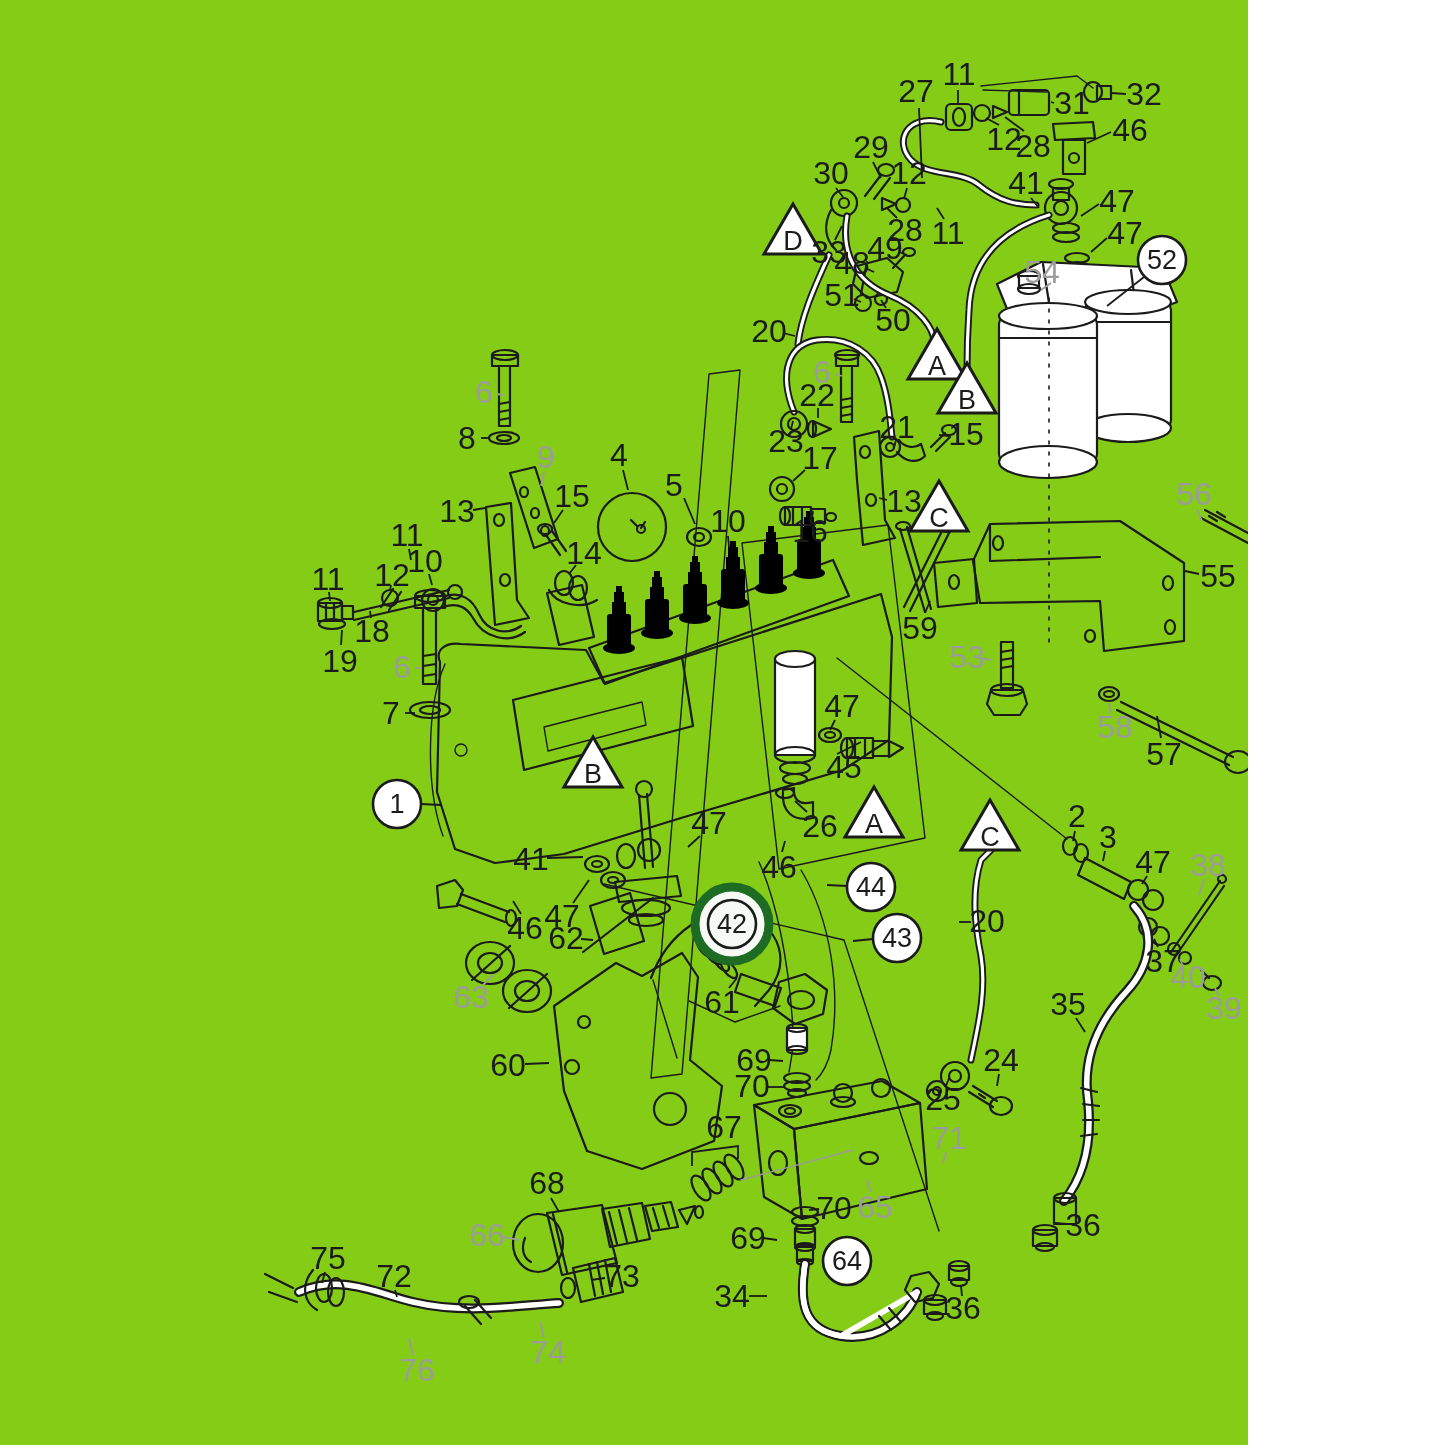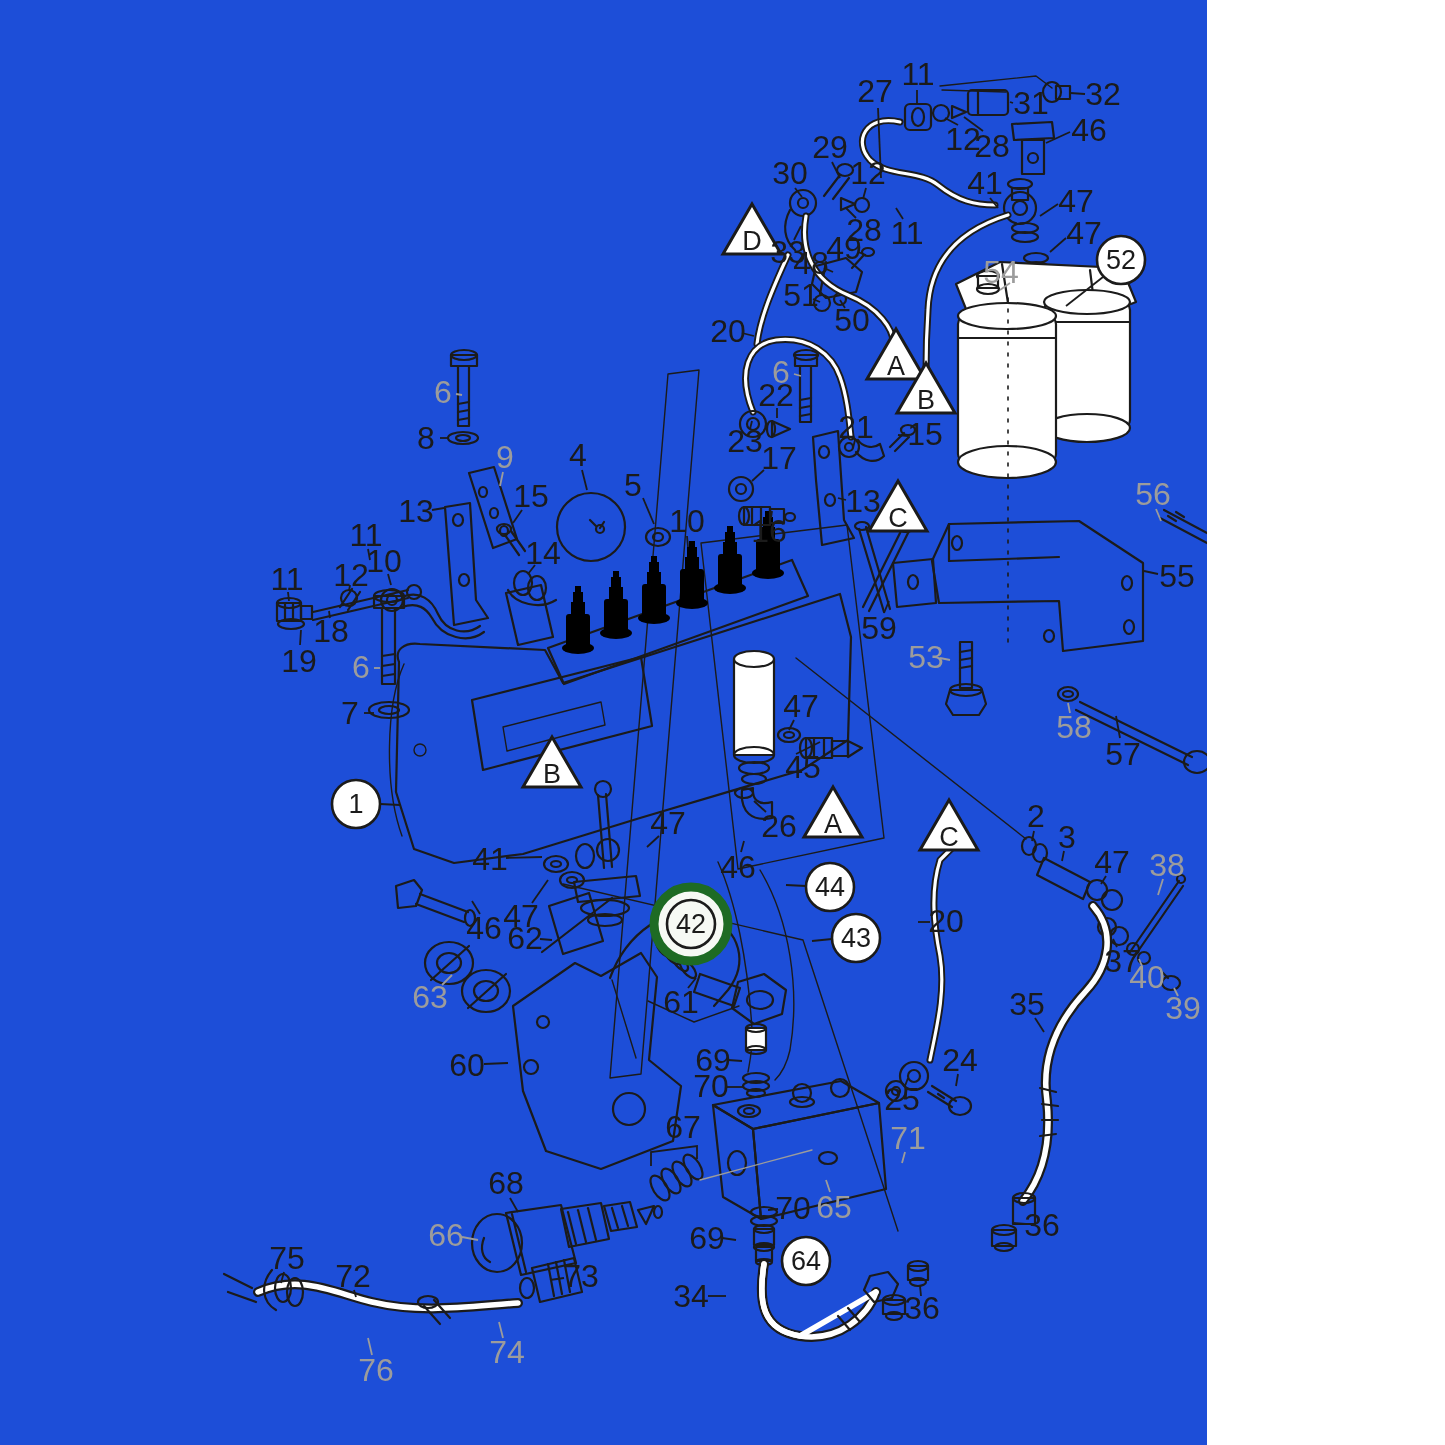--- a/index.html
+++ b/index.html
@@ -1,16 +1,16 @@
 <!DOCTYPE html>
 <html><head>
 <meta charset="utf-8">
 <style>
   html,body{margin:0;padding:0;background:#ffffff;}
-  #stage{position:relative;width:1207px;height:1445px;background:#1d4ed8;overflow:hidden;}
+  #stage{position:relative;width:1207px;height:1445px;background:#84cc16;overflow:hidden;padding-left:41px;}
   svg{display:block;width:1445px;height:1445px;}
   #art *{vector-effect:none;}
   #art path,#art line,#art polyline,#art polygon,#art rect,#art circle,#art ellipse{
     stroke:#1b1b1b;stroke-width:2.2;fill:none;stroke-linecap:round;stroke-linejoin:round;}
   #art .tn{stroke-width:1.4;}
   #art .fw{fill:#ffffff;}
   #art .tube{stroke-width:10;}
   #art .tin{stroke:#ffffff;stroke-width:5.5;}
   #art .tube2{stroke-width:7;}
   #art .tin2{stroke:#ffffff;stroke-width:3.2;}

